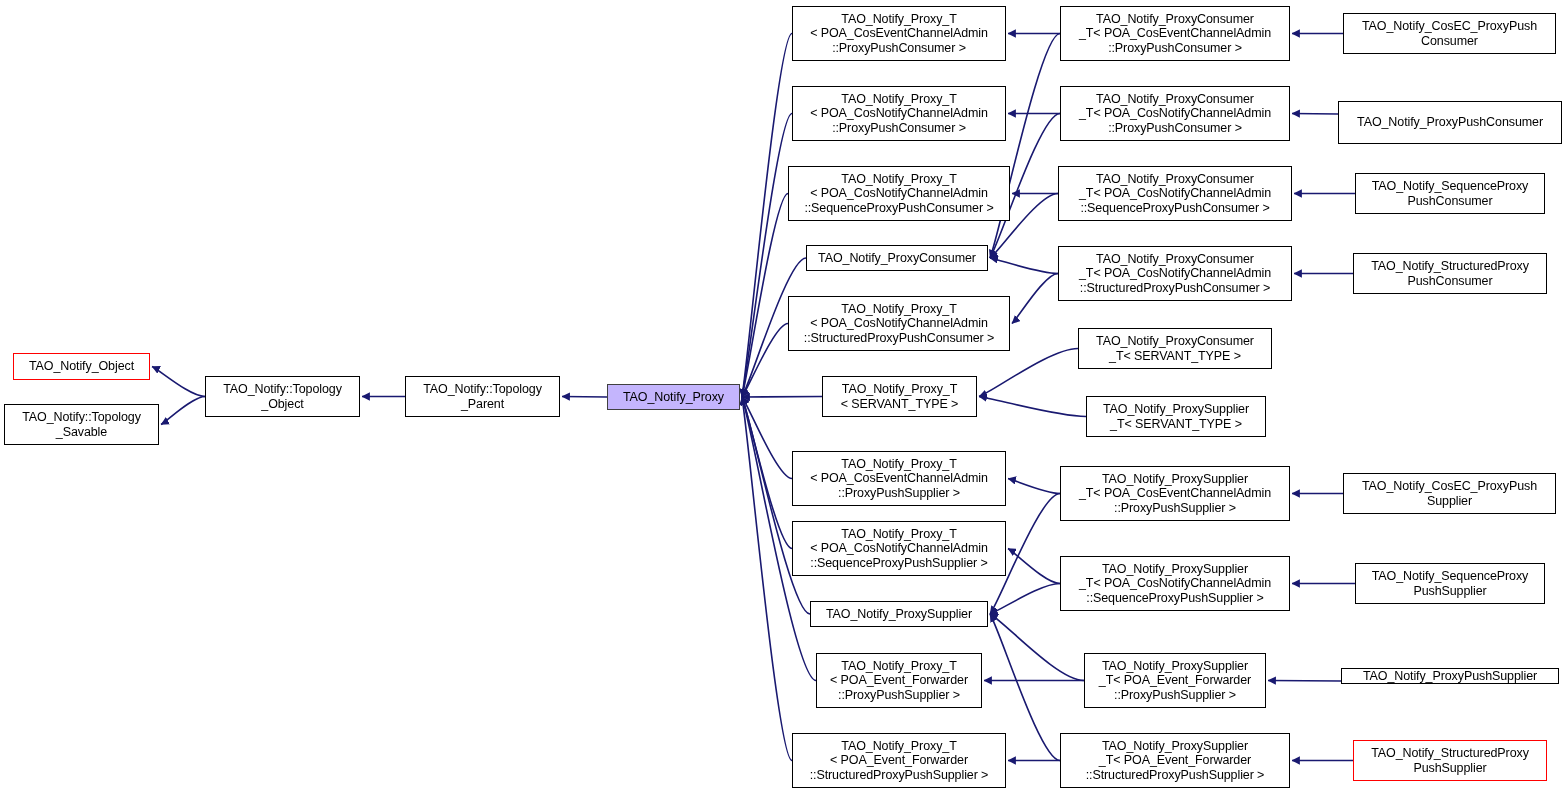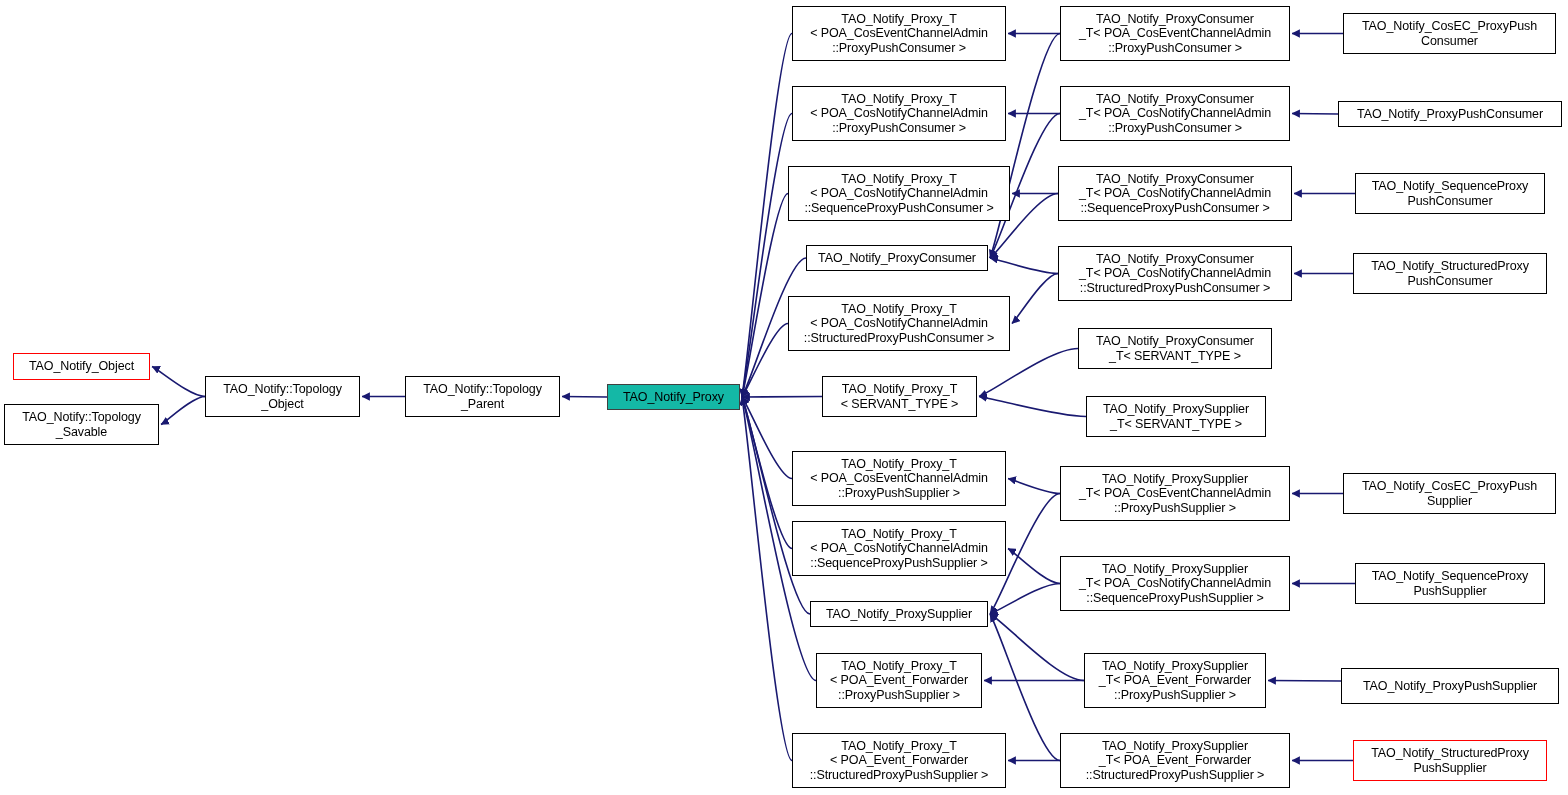--- a/index.html
+++ b/index.html
@@ -31,21 +31,21 @@
     text-align: center;
     background: #ffffff;
     border: 1px solid #000000;
     color: #000000;
     font-size: 12.5px;
     line-height: 14.6px;
     white-space: pre;
     letter-spacing: -0.1px;
   }
   .node.hl {
-    background: #14b8a6;
+    background: #c4b5fd;
     border-color: #404040;
   }
   .node.red {
     border-color: #ff0000;
     justify-content: center;
   }
   .node .label {
     display: block;
     width: 100%;
   }
@@ -162,26 +162,26 @@
 _T&lt; POA_CosNotifyChannelAdmin
 ::SequenceProxyPushSupplier &gt;</span></div>
       <div class="node" style="left: 1084px; top: 653px; width: 182px; height: 55px;"><span class="label">TAO_Notify_ProxySupplier
 _T&lt; POA_Event_Forwarder
 ::ProxyPushSupplier &gt;</span></div>
       <div class="node" style="left: 1060px; top: 733px; width: 230px; height: 55px;"><span class="label">TAO_Notify_ProxySupplier
 _T&lt; POA_Event_Forwarder
 ::StructuredProxyPushSupplier &gt;</span></div>
       <div class="node" style="left: 1343px; top: 13px; width: 213px; height: 41px;"><span class="label">TAO_Notify_CosEC_ProxyPush
 Consumer</span></div>
-      <div class="node" style="left: 1338px; top: 101px; width: 224px; height: 26px;"><span class="label">TAO_Notify_ProxyPushConsumer</span></div>
+      <div class="node" style="left: 1338px; top: 101px; width: 224px; height: 43px;"><span class="label">TAO_Notify_ProxyPushConsumer</span></div>
       <div class="node" style="left: 1355px; top: 173px; width: 190px; height: 41px;"><span class="label">TAO_Notify_SequenceProxy
 PushConsumer</span></div>
       <div class="node" style="left: 1353px; top: 253px; width: 194px; height: 41px;"><span class="label">TAO_Notify_StructuredProxy
 PushConsumer</span></div>
       <div class="node" style="left: 1343px; top: 473px; width: 213px; height: 41px;"><span class="label">TAO_Notify_CosEC_ProxyPush
 Supplier</span></div>
       <div class="node" style="left: 1355px; top: 563px; width: 190px; height: 41px;"><span class="label">TAO_Notify_SequenceProxy
 PushSupplier</span></div>
-      <div class="node" style="left: 1341px; top: 668px; width: 218px; height: 36px;"><span class="label">TAO_Notify_ProxyPushSupplier</span></div>
+      <div class="node" style="left: 1341px; top: 668px; width: 218px; height: 16px;"><span class="label">TAO_Notify_ProxyPushSupplier</span></div>
       <div class="node red" style="left: 1353px; top: 740px; width: 194px; height: 41px;"><span class="label">TAO_Notify_StructuredProxy
 PushSupplier</span></div>
     </div>
 </div>
 
 </body></html>

